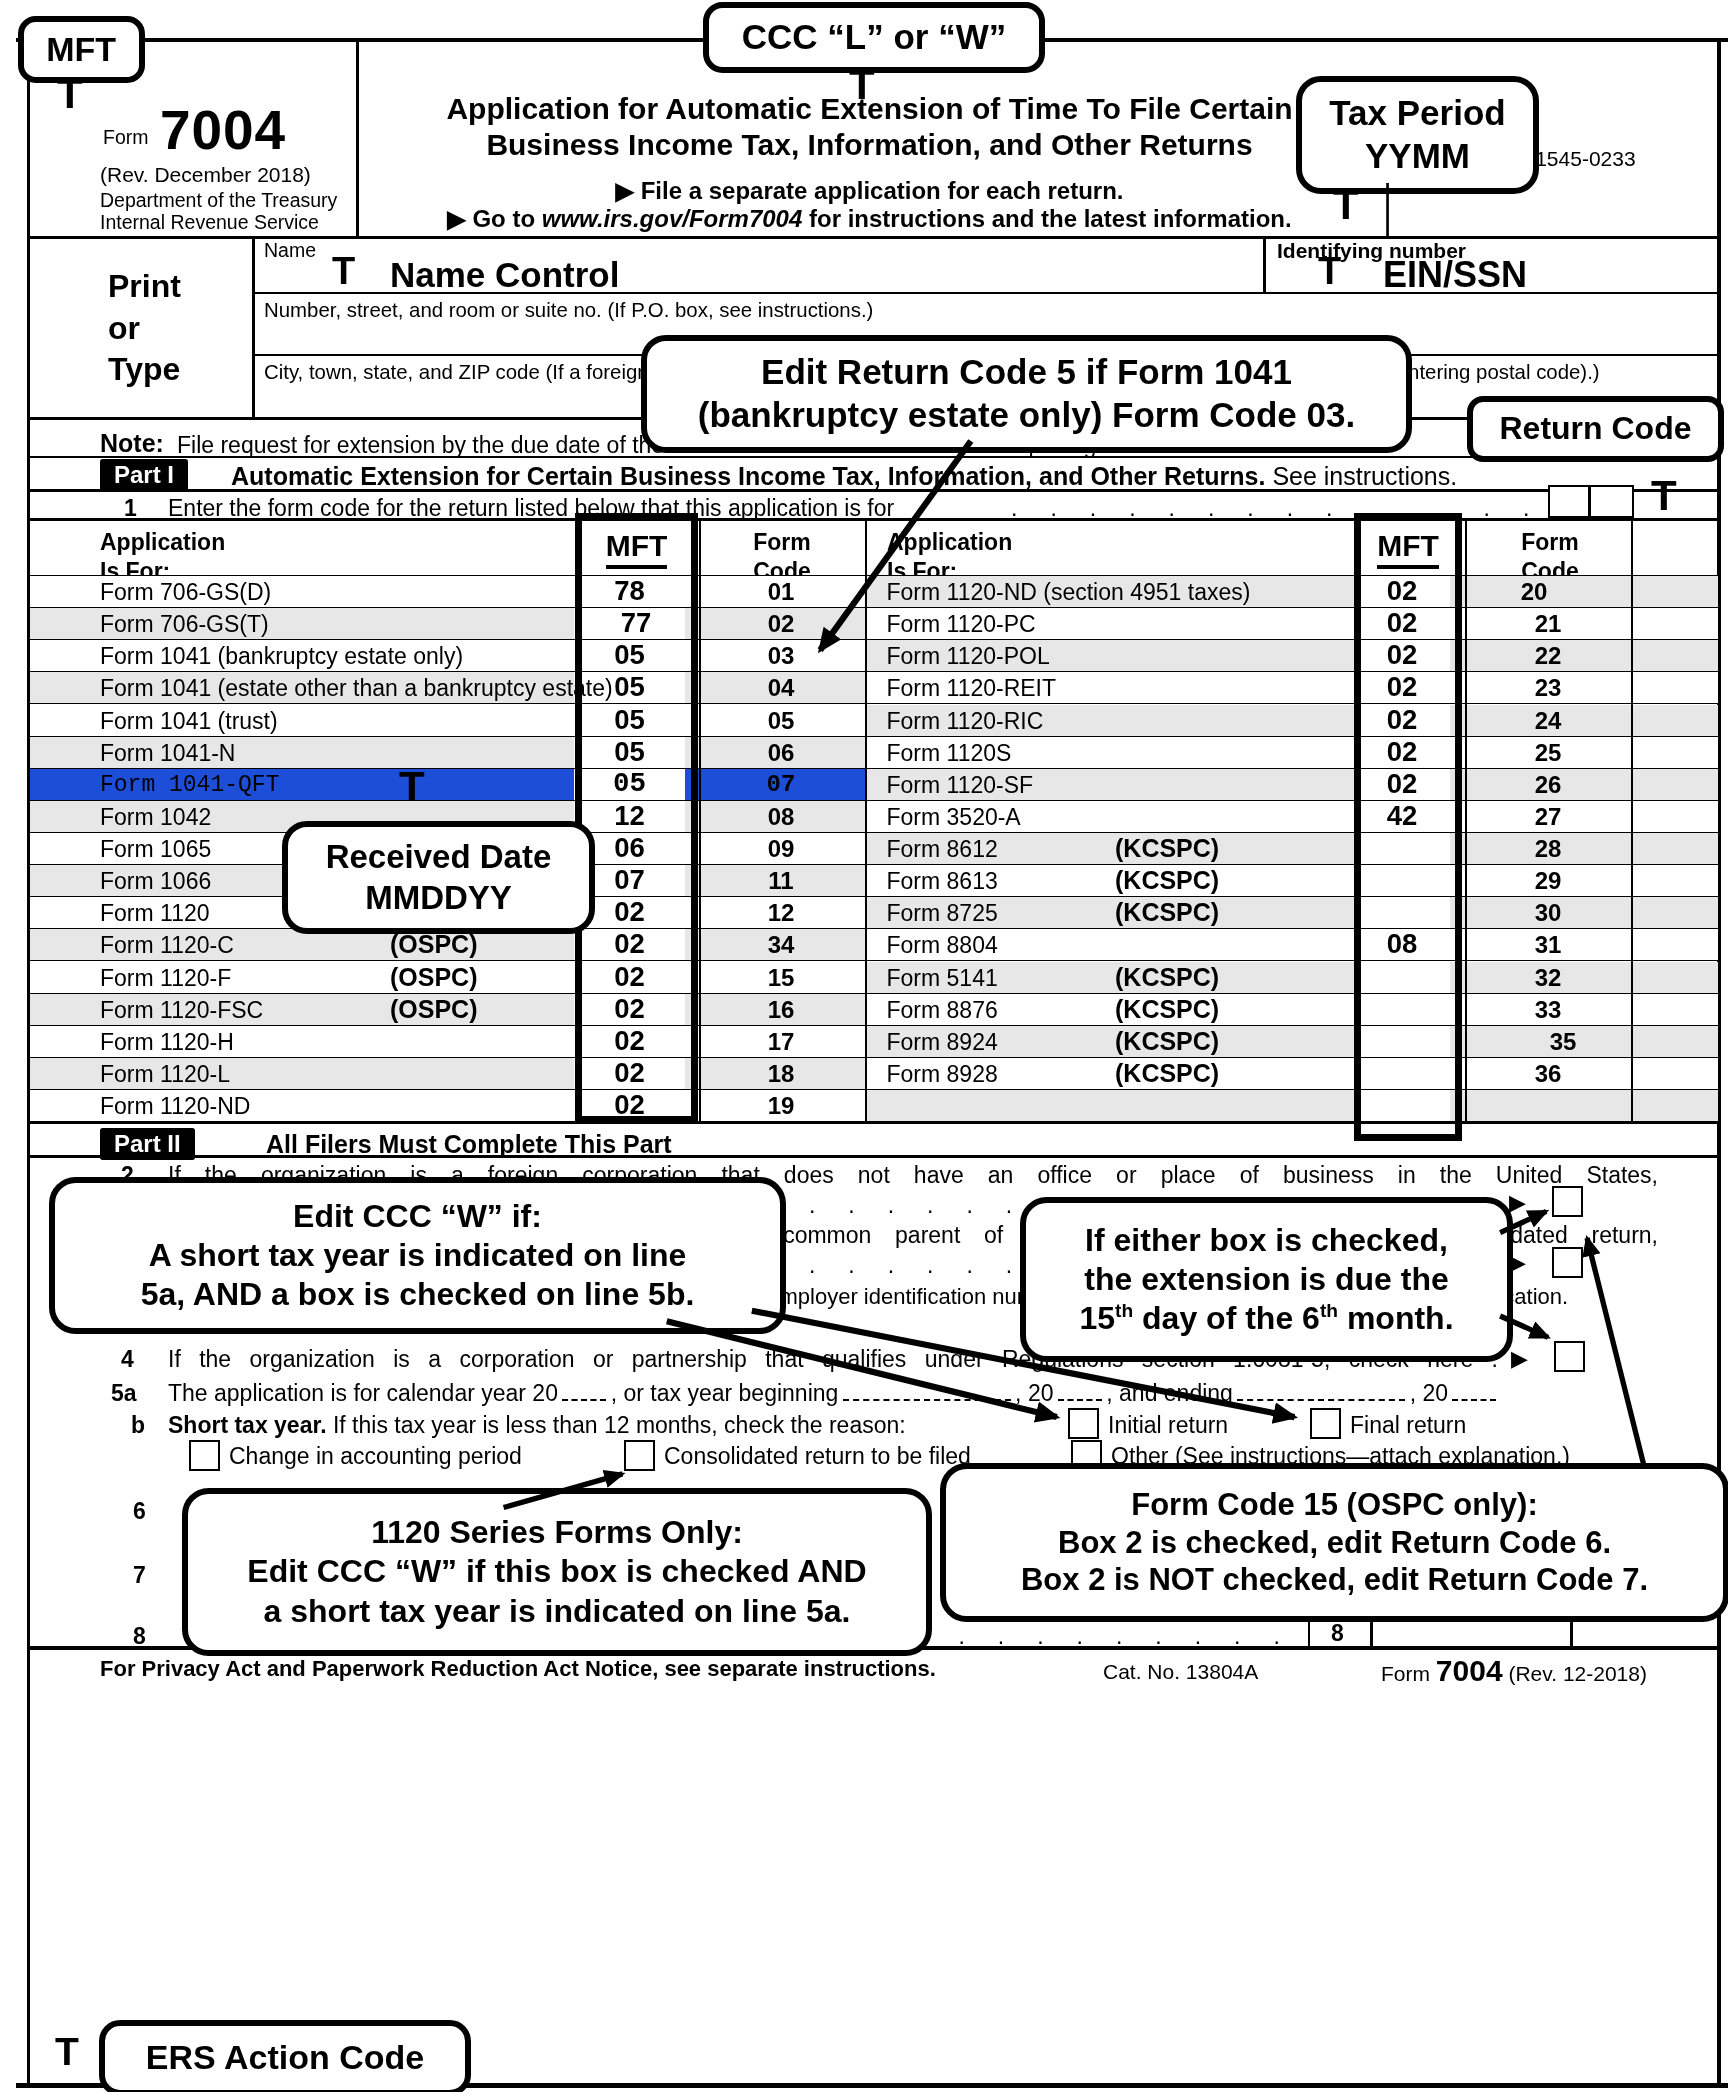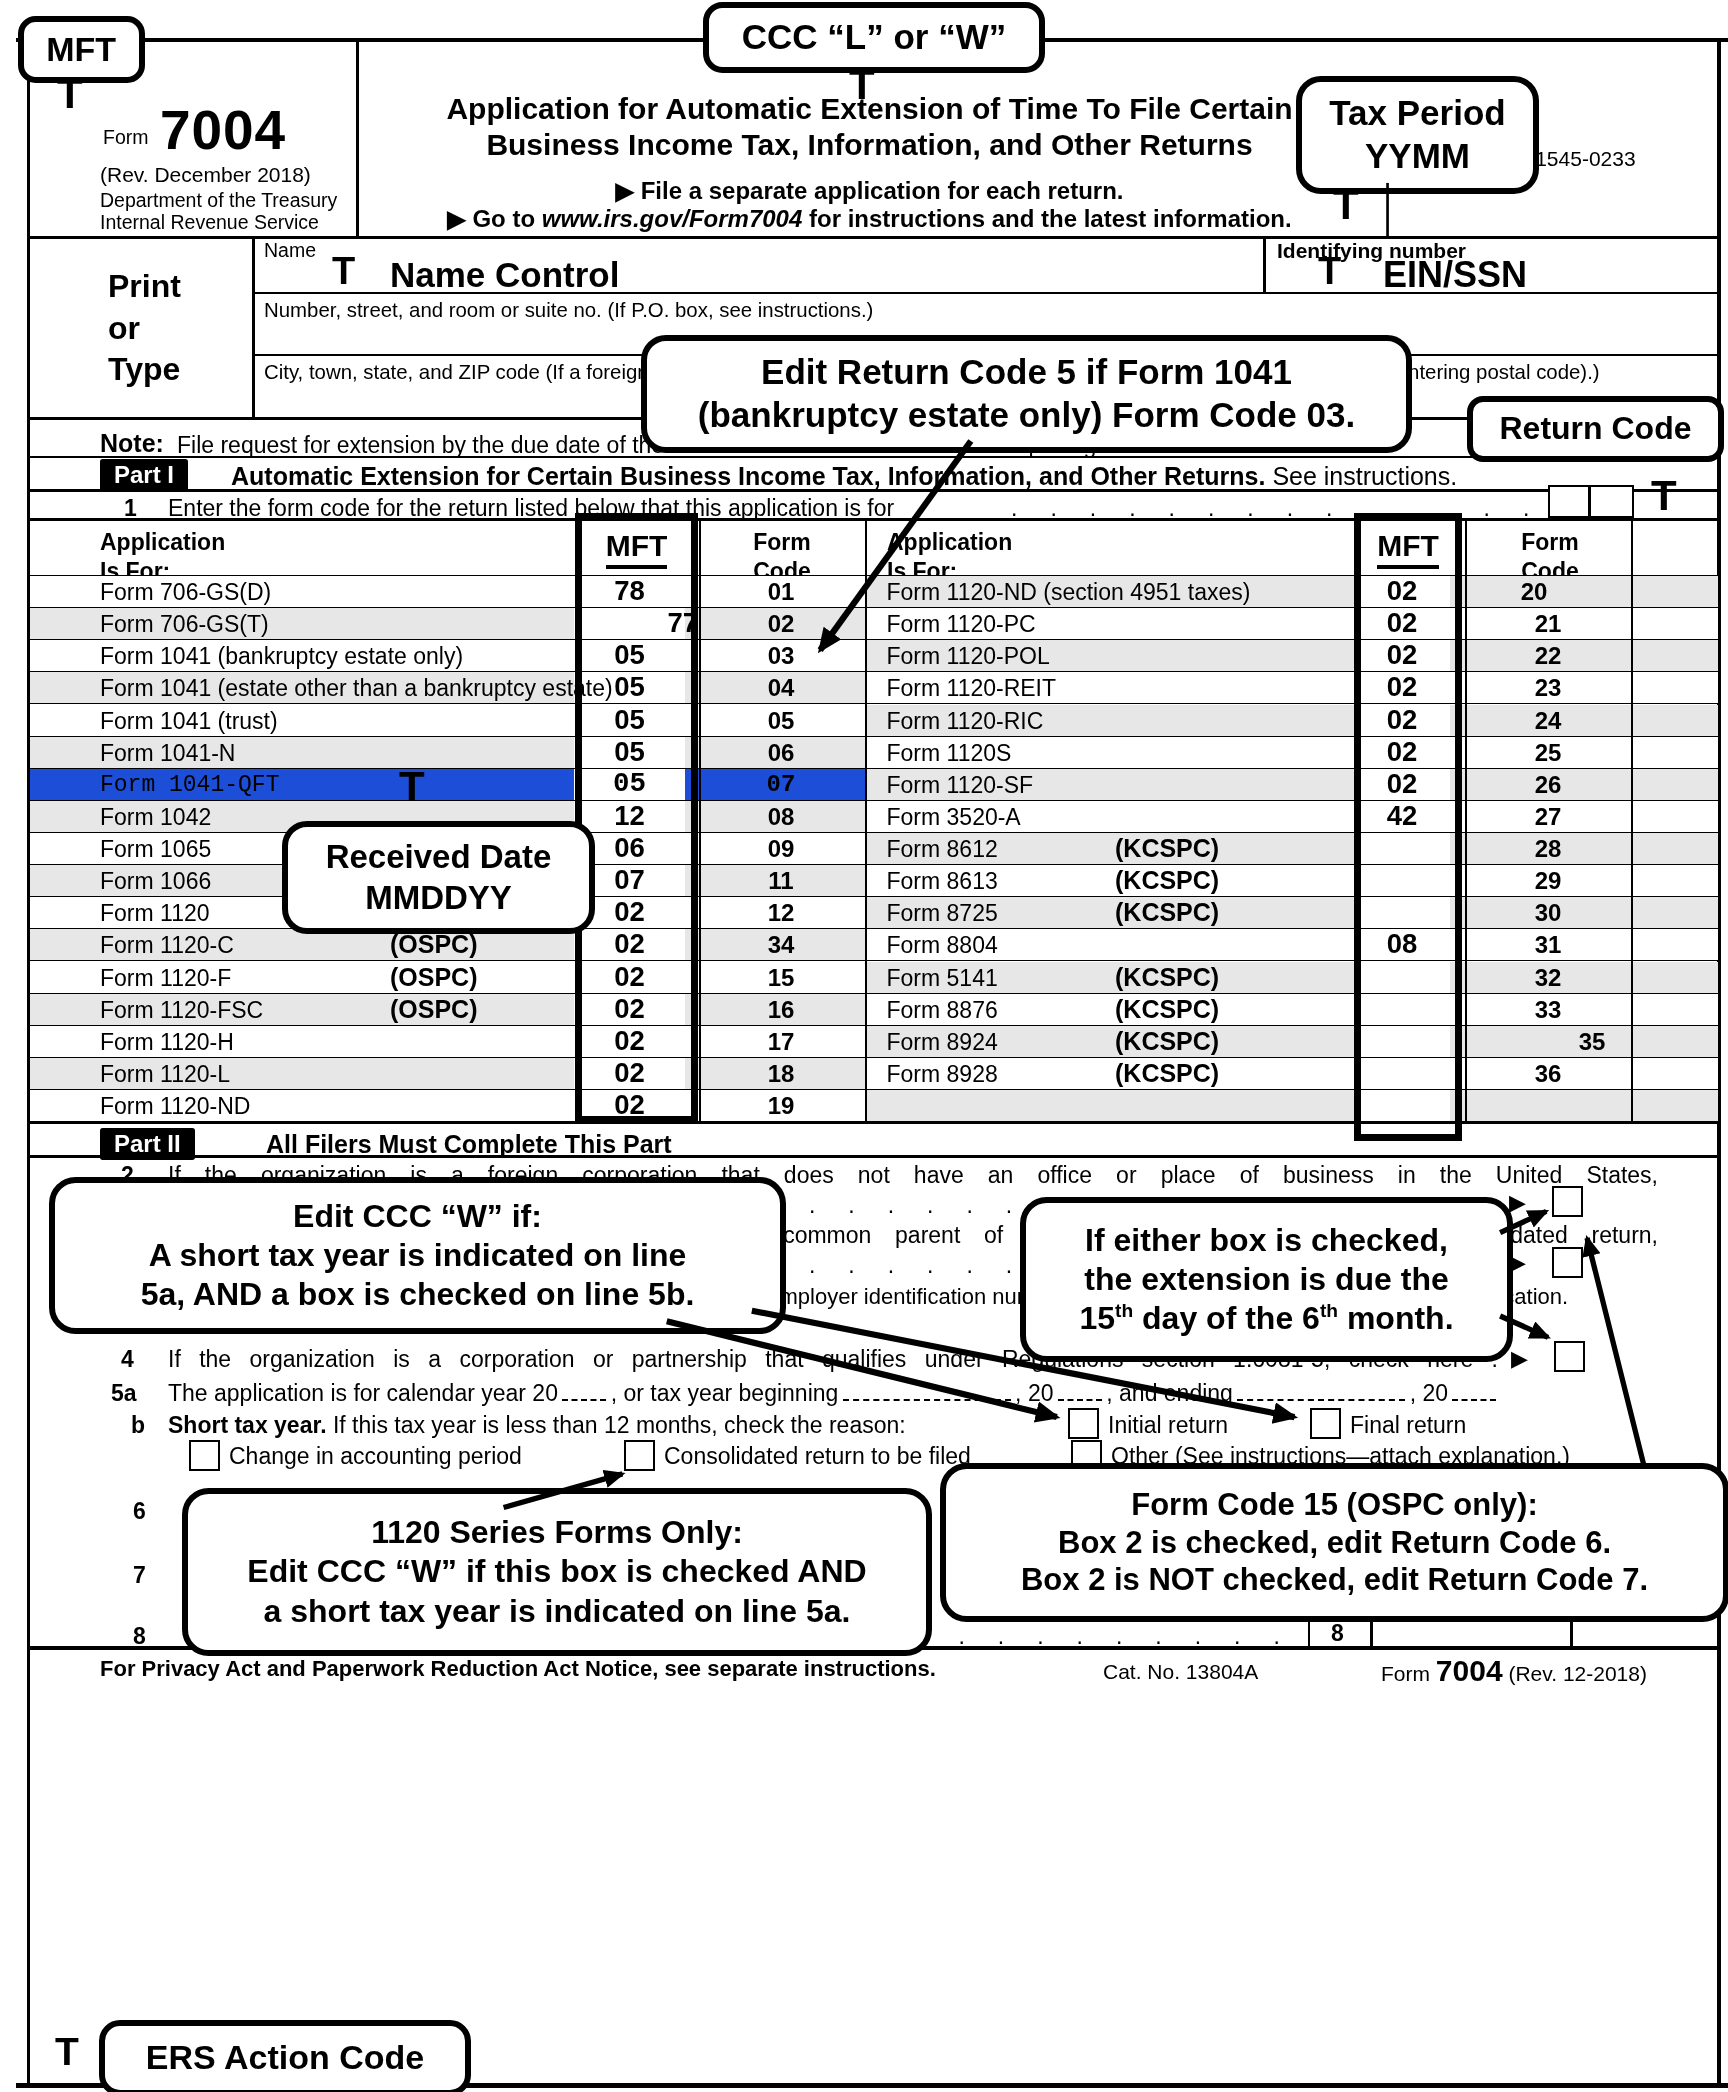--- a/index.html
+++ b/index.html
@@ -129,21 +129,21 @@
 <div class="abs" id="left-rows" style="left:30px;top:576px;width:837px;height:546px;">
     <div class="trow" style="top: 0px; height: 32px; background: rgb(255, 255, 255);">
       <div class="mftback" style="left: 544px; width: 111px;"></div>
       <span class="rowname" style="left: 70px;">Form 706-GS(D)</span>
       <span class="rowmft" style="left: 544px; width: 111px;">78</span>
       <span class="rowcode" style="left: 669px; width: 164px;">01</span>
     </div>
     <div class="trow" style="top: 32px; height: 32px; background: rgb(231, 231, 231);">
       <div class="mftback" style="left: 544px; width: 111px;"></div>
       <span class="rowname" style="left: 70px;">Form 706-GS(T)</span>
-      <span class="rowmft" style="left: 544px; width: 124px; text-align: right;">77</span>
+      <span class="rowmft" style="left: 544px; width: 124px;">77</span>
       <span class="rowcode" style="left: 669px; width: 164px;">02</span>
     </div>
     <div class="trow" style="top: 64px; height: 32px; background: rgb(255, 255, 255);">
       <div class="mftback" style="left: 544px; width: 111px;"></div>
       <span class="rowname" style="left: 70px;">Form 1041 (bankruptcy estate only)</span>
       <span class="rowmft" style="left: 544px; width: 111px;">05</span>
       <span class="rowcode" style="left: 669px; width: 164px;">03</span>
     </div>
     <div class="trow" style="top: 96px; height: 32px; background: rgb(231, 231, 231);">
       <div class="mftback" style="left: 544px; width: 111px;"></div>
@@ -321,21 +321,21 @@
       <span class="rowname" style="left: 19.5px;">Form 8876</span>
       <span class="rowtag" style="left: 248px;">(KCSPC)</span>
       <span class="rowmft" style="left: 487px; width: 96px;"></span>
       <span class="rowcode" style="left: 598px; width: 166px;">33</span>
     </div>
     <div class="trow" style="top: 450px; height: 32px; background: rgb(231, 231, 231);">
       <div class="mftback" style="left: 487px; width: 96px;"></div>
       <span class="rowname" style="left: 19.5px;">Form 8924</span>
       <span class="rowtag" style="left: 248px;">(KCSPC)</span>
       <span class="rowmft" style="left: 487px; width: 96px;"></span>
-      <span class="rowcode" style="left: 598px; width: 196px; padding-left: 29px;">35</span>
+      <span class="rowcode" style="left: 598px; width: 196px;">35</span>
     </div>
     <div class="trow" style="top: 482px; height: 32px; background: rgb(255, 255, 255);">
       <div class="mftback" style="left: 487px; width: 96px;"></div>
       <span class="rowname" style="left: 19.5px;">Form 8928</span>
       <span class="rowtag" style="left: 248px;">(KCSPC)</span>
       <span class="rowmft" style="left: 487px; width: 96px;"></span>
       <span class="rowcode" style="left: 598px; width: 166px;">36</span>
     </div>
     <div class="trow" style="top: 514px; height: 32px; background: rgb(231, 231, 231);">
       <div class="mftback" style="left: 487px; width: 96px;"></div>

